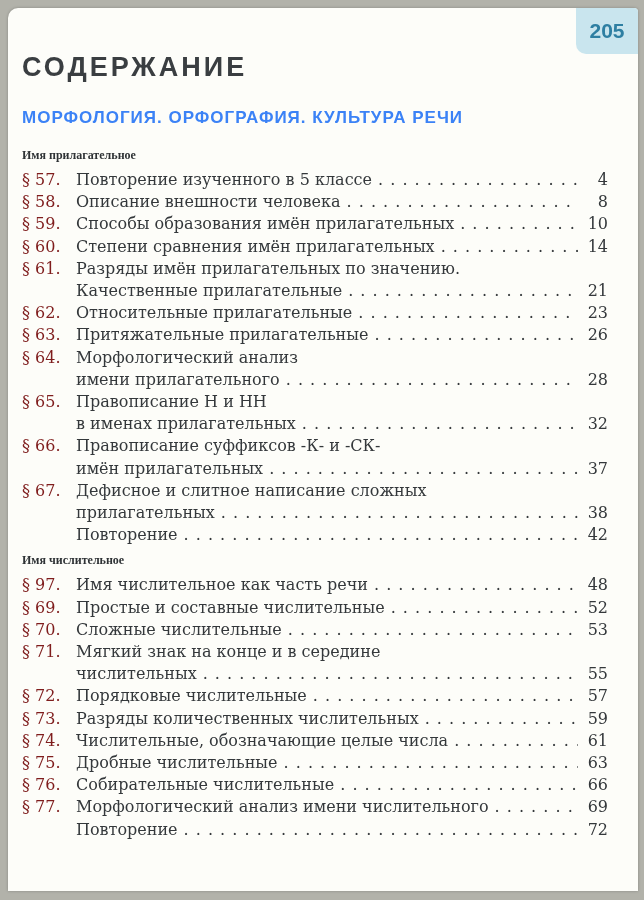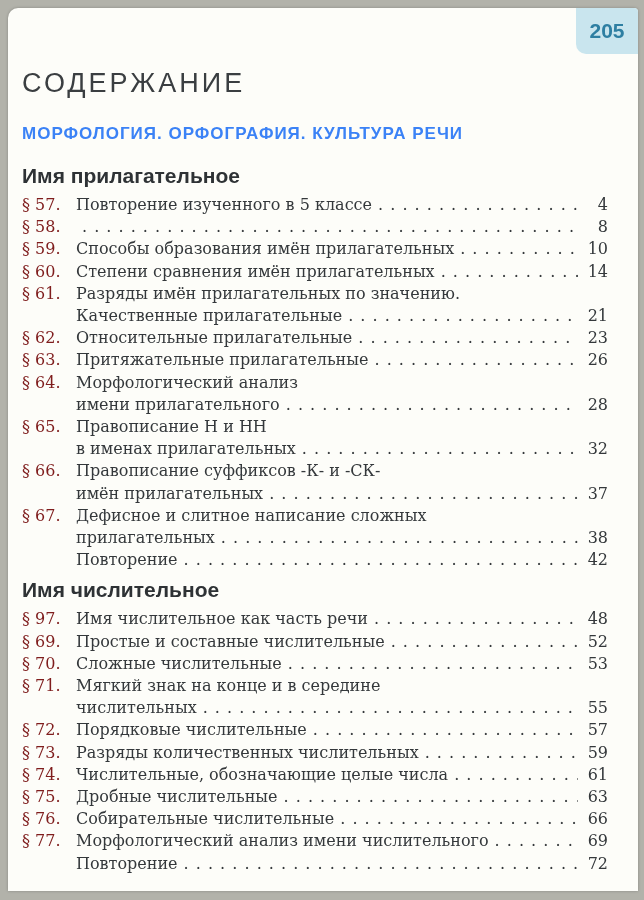--- a/index.html
+++ b/index.html
@@ -20,35 +20,35 @@
   .page-tab {
     position:absolute; top:0; right:0;
     width:62px; height:46px;
     background:#c9e5ee;
     border-radius:0 4px 0 10px;
     display:flex; align-items:center; justify-content:center;
     font-family:"Liberation Sans", sans-serif;
     font-weight:bold; font-size:21px; color:#2e7fa2;
   }
   .title {
-    margin-top:60px;
+    margin-top:44px;
     font-family:"Liberation Sans", sans-serif;
-    font-weight:normal; font-size:27px;
+    font-weight:bold; font-size:27px;
     letter-spacing:3px; color:#3a3e41;
   }
   .chapter {
     margin-top:25px;
     font-family:"Liberation Sans", sans-serif;
     font-weight:bold; font-size:17px;
     letter-spacing:1px; color:#3b82f6;
   }
   .toc { margin-top:13px; font-size:16px; color:#34383b; }
   .toc-section-heading {
-    font-family:Liberation Sans, sans-serif;
-    font-weight:bold; font-size:21px; color:#2e3235;
+    font-family:Liberation Serif, serif;
+    font-weight:bold; font-size:12px; color:#2e3235;
     padding:7px 0 6px;
   }
   .toc-entry { display:flex; line-height:22.2px; }
   .entry-label { flex:0 0 54px; width:54px; color:#7f1d1d; }
   .entry-body { flex:1; min-width:0; }
   .entry-line-last { display:flex;align-items:flex-end; }
   .entry-text { white-space:nowrap; }
   .dots {
     flex:1; min-width:0;
     overflow:hidden; white-space:nowrap;
@@ -78,20 +78,21 @@
             <span class="entry-text">Повторение изученного в 5 классе</span>
             <span class="dots">. . . . . . . . . . . . . . . . . . . . . . . . . . . . . . . . . . . . . . . . . . . . . . . . . . . . . . . . . . . . . . . . . . . . . . . . . . . . . . . . . . . . . . . . . . . . . . . . . . . . . . . . . . . . . . . . . . . . . . . . . . . . . . . . . . . . . . . . . . . . . . . . . . . . . . </span>
             <span class="page-num">4</span>
           </div>
         </div>
       </div>
       <div class="toc-entry">
         <span class="entry-label">§ 58.</span>
         <div class="entry-body">
           <div class="entry-line entry-line-last">
+            <span class="entry-text">Описание внешности человека</span>
             <span class="dots">. . . . . . . . . . . . . . . . . . . . . . . . . . . . . . . . . . . . . . . . . . . . . . . . . . . . . . . . . . . . . . . . . . . . . . . . . . . . . . . . . . . . . . . . . . . . . . . . . . . . . . . . . . . . . . . . . . . . . . . . . . . . . . . . . . . . . . . . . . . . . . . . . . . . . . </span>
             <span class="page-num">8</span>
           </div>
         </div>
       </div>
       <div class="toc-entry">
         <span class="entry-label">§ 59.</span>
         <div class="entry-body">
           <div class="entry-line entry-line-last">
             <span class="entry-text">Способы образования имён прилагательных</span>

